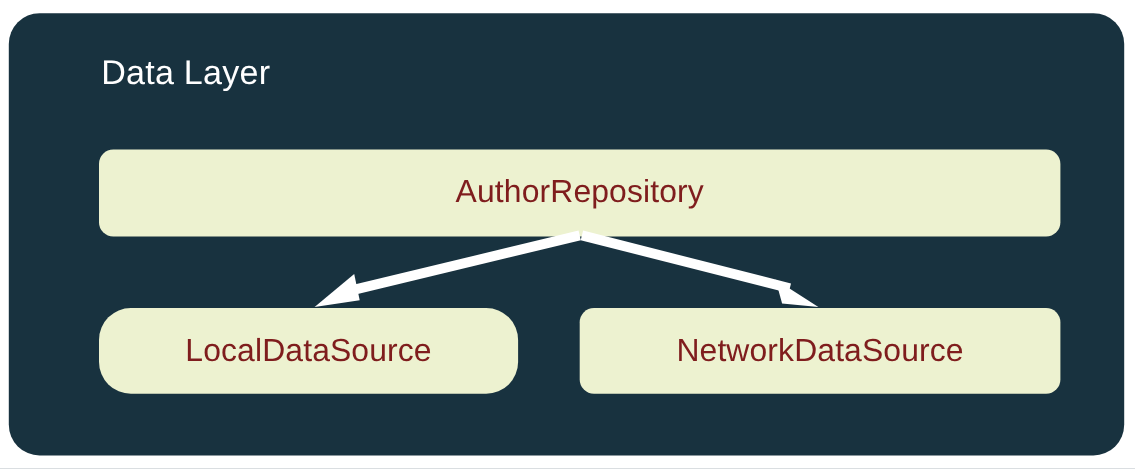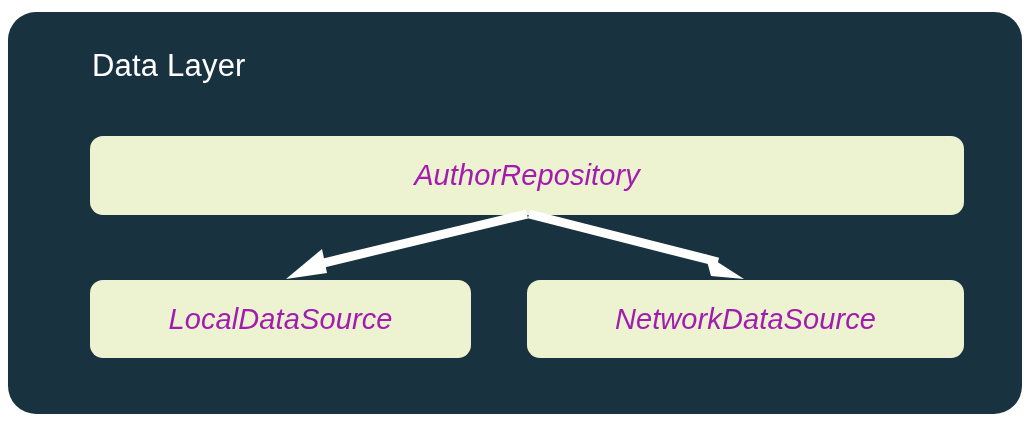--- a/index.html
+++ b/index.html
@@ -48,40 +48,40 @@
 
   
   .node {
     position: absolute;
     background: #EDF2D0;
     border-radius: 13px;
     display: flex;
     align-items: center;
     justify-content: center;
     box-sizing: border-box;
-    color: #a21caf;
+    color: #7f1d1d;
     font-size: 29px;
     font-weight: 400;
     letter-spacing: 0.1px;
     white-space: nowrap;
-    font-style: italic;
   }
 
   .node-repository {
     left: 90px;
     top: 136px;
     width: 874px;
     height: 79px;
   }
 
   .node-local {
     left: 90px;
     top: 280px;
     width: 381px;
     height: 78px;
+    border-radius: 29px;
   }
 
   .node-network {
     left: 527px;
     top: 280px;
     width: 437px;
     height: 78px;
     text-align: center;
   }
 

